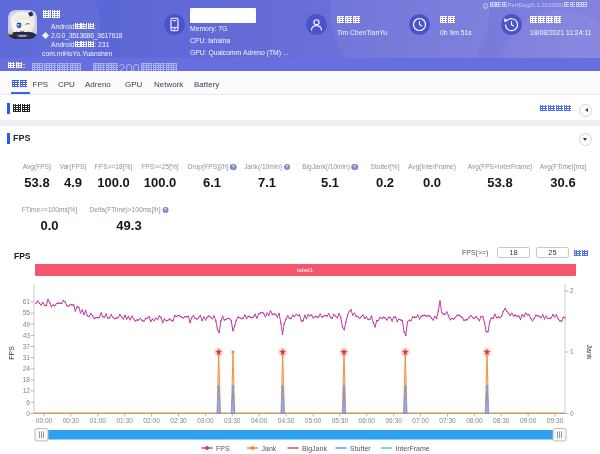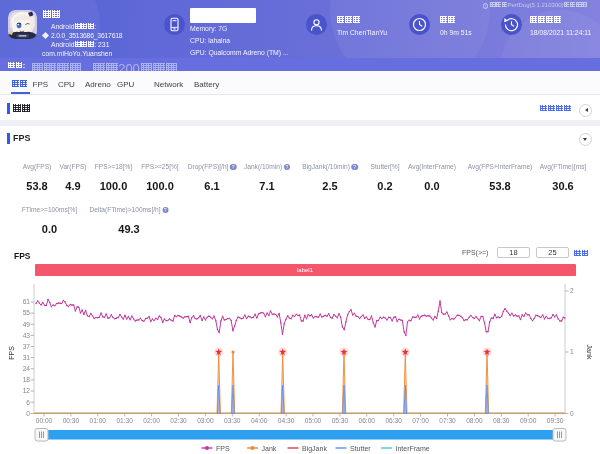--- a/index.html
+++ b/index.html
@@ -13,21 +13,21 @@
 .wbox{position:absolute;left:190px;top:8px;width:66px;height:15px;background:#fff;border-radius:1px}
 .hl{position:absolute;font-size:6.8px;color:rgba(255,255,255,0.93)}
 .rem{position:absolute;left:0;top:58px;width:600px;height:13px;background:#676ee0}
 .tabs{position:absolute;left:0;top:71px;width:600px;height:24px;background:#fbfbfd;border-bottom:1px solid #e6e8f0}
 .tab{position:absolute;top:8.5px;font-size:8px;color:#3c3c46}
 .sec{position:absolute;left:0;width:600px;background:#fff}
 .bluebar{position:absolute;left:7px;width:2.5px;background:#2b5ce6}
 .sect{position:absolute;left:13px;font-size:9px;font-weight:bold;color:#24242c}
 .cell{position:absolute;transform:translateX(-50%);text-align:center;white-space:nowrap}
 .ch{font-size:6.6px;color:#8a92a2;height:12px}
-.cv{font-size:11px;font-weight:bold;color:#16161c;margin-top:5px}
+.cv{font-size:13px;font-weight:bold;color:#16161c;}
 .qi{display:inline-block;width:6.4px;height:6.4px;line-height:6.6px;border-radius:50%;background:#7c88c8;color:#fff;font-size:5px;margin-left:1.5px;vertical-align:0px}
 .cbtn{position:absolute;left:579px;width:13px;height:13px;border:1px solid #d2d2da;border-radius:50%;background:#fff}
 .tri-l{position:absolute;left:4.5px;top:3.2px;width:0;height:0;border-top:2.6px solid transparent;border-bottom:2.6px solid transparent;border-right:3.6px solid #3a3a44}
 .tri-d{position:absolute;left:3.2px;top:4.5px;width:0;height:0;border-left:2.6px solid transparent;border-right:2.6px solid transparent;border-top:3.6px solid #3a3a44}
 .axt{font-size:6.6px;fill:#84848e}
 .axl{stroke:#999;stroke-width:0.7}
 .lgt{font-size:7px;fill:#555}
 .inp{position:absolute;top:246.5px;width:33px;height:11px;border:1px solid #c8c8d0;border-radius:2px;font-size:7.5px;color:#333;text-align:center;line-height:10px;background:#fff}
 </style></head><body>
 <div id="pg">
@@ -98,21 +98,21 @@
 <div class="rem">
       <span style="position:absolute;left:8px;top:3px;font-size:7.5px;font-weight:bold;color:#fff"><i class="cj"></i><i class="cj"></i>:</span>
       <span style="position:absolute;left:31px;top:3px;font-size:13px;color:#aab2f0"><i class="cj"></i><i class="cj"></i><i class="cj"></i><i class="cj"></i> , <i class="cj"></i><i class="cj"></i>200<i class="cj"></i><i class="cj"></i><i class="cj"></i></span>
     </div>
 
 <div class="tabs">
  <div class="tab" style="left:12px;color:#3e63e0"><i class="cj"></i><i class="cj"></i></div>
  <div class="tab" style="left:32.5px">FPS</div>
  <div class="tab" style="left:58px">CPU</div>
  <div class="tab" style="left:85px">Adreno</div>
- <div class="tab" style="left:117px">GPU</div>
+ <div class="tab" style="left:125px">GPU</div>
  <div class="tab" style="left:154px">Network</div>
  <div class="tab" style="left:194px">Battery</div>
  <div style="position:absolute;left:11px;bottom:0;width:19px;height:2px;background:#3e63e0"></div>
 </div>
 
 <div class="sec" style="top:95px;height:25px">
  <div class="bluebar" style="top:8px;height:11px"></div>
  <div class="sect" style="top:8px"><i class="cj"></i><i class="cj"></i></div>
  <div style="position:absolute;left:540px;top:9px;font-size:8px;color:#4e6ef2"><i class="cj"></i><i class="cj"></i><i class="cj"></i><i class="cj"></i></div>
  <div class="cbtn" style="top:103.5px;top:8.5px">
@@ -147,21 +147,21 @@
     <div class="cell" style="left:212px;top:163px">
       <div class="ch">Drop(FPS)[/h]<span class="qi">?</span></div>
       <div class="cv">6.1</div>
     </div>
     <div class="cell" style="left:267px;top:163px">
       <div class="ch">Jank(/10min)<span class="qi">?</span></div>
       <div class="cv">7.1</div>
     </div>
     <div class="cell" style="left:330px;top:163px">
       <div class="ch">BigJank(/10min)<span class="qi">?</span></div>
-      <div class="cv">2.5</div>
+      <div class="cv">5.1</div>
     </div>
     <div class="cell" style="left:385px;top:163px">
       <div class="ch">Stutter[%]</div>
       <div class="cv">0.2</div>
     </div>
     <div class="cell" style="left:432px;top:163px">
       <div class="ch">Avg(InterFrame)</div>
       <div class="cv">0.0</div>
     </div>
     <div class="cell" style="left:500px;top:163px">

